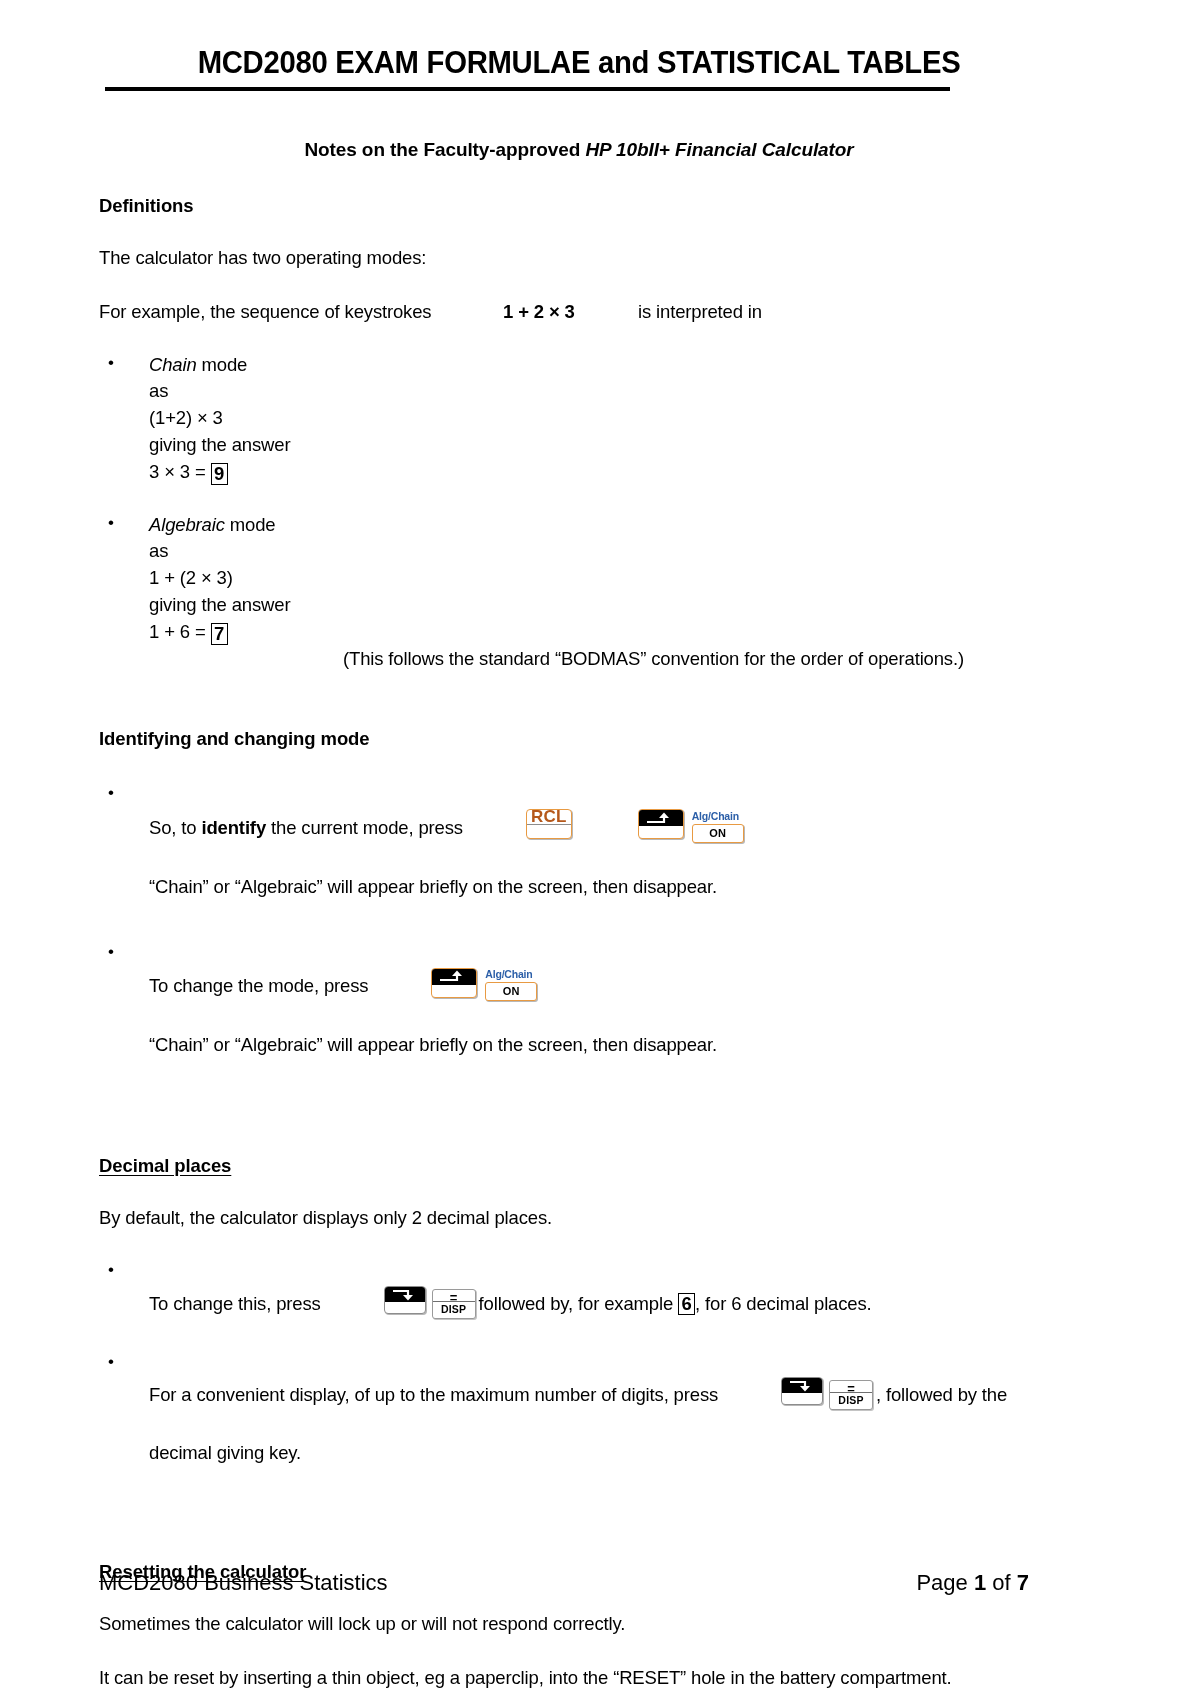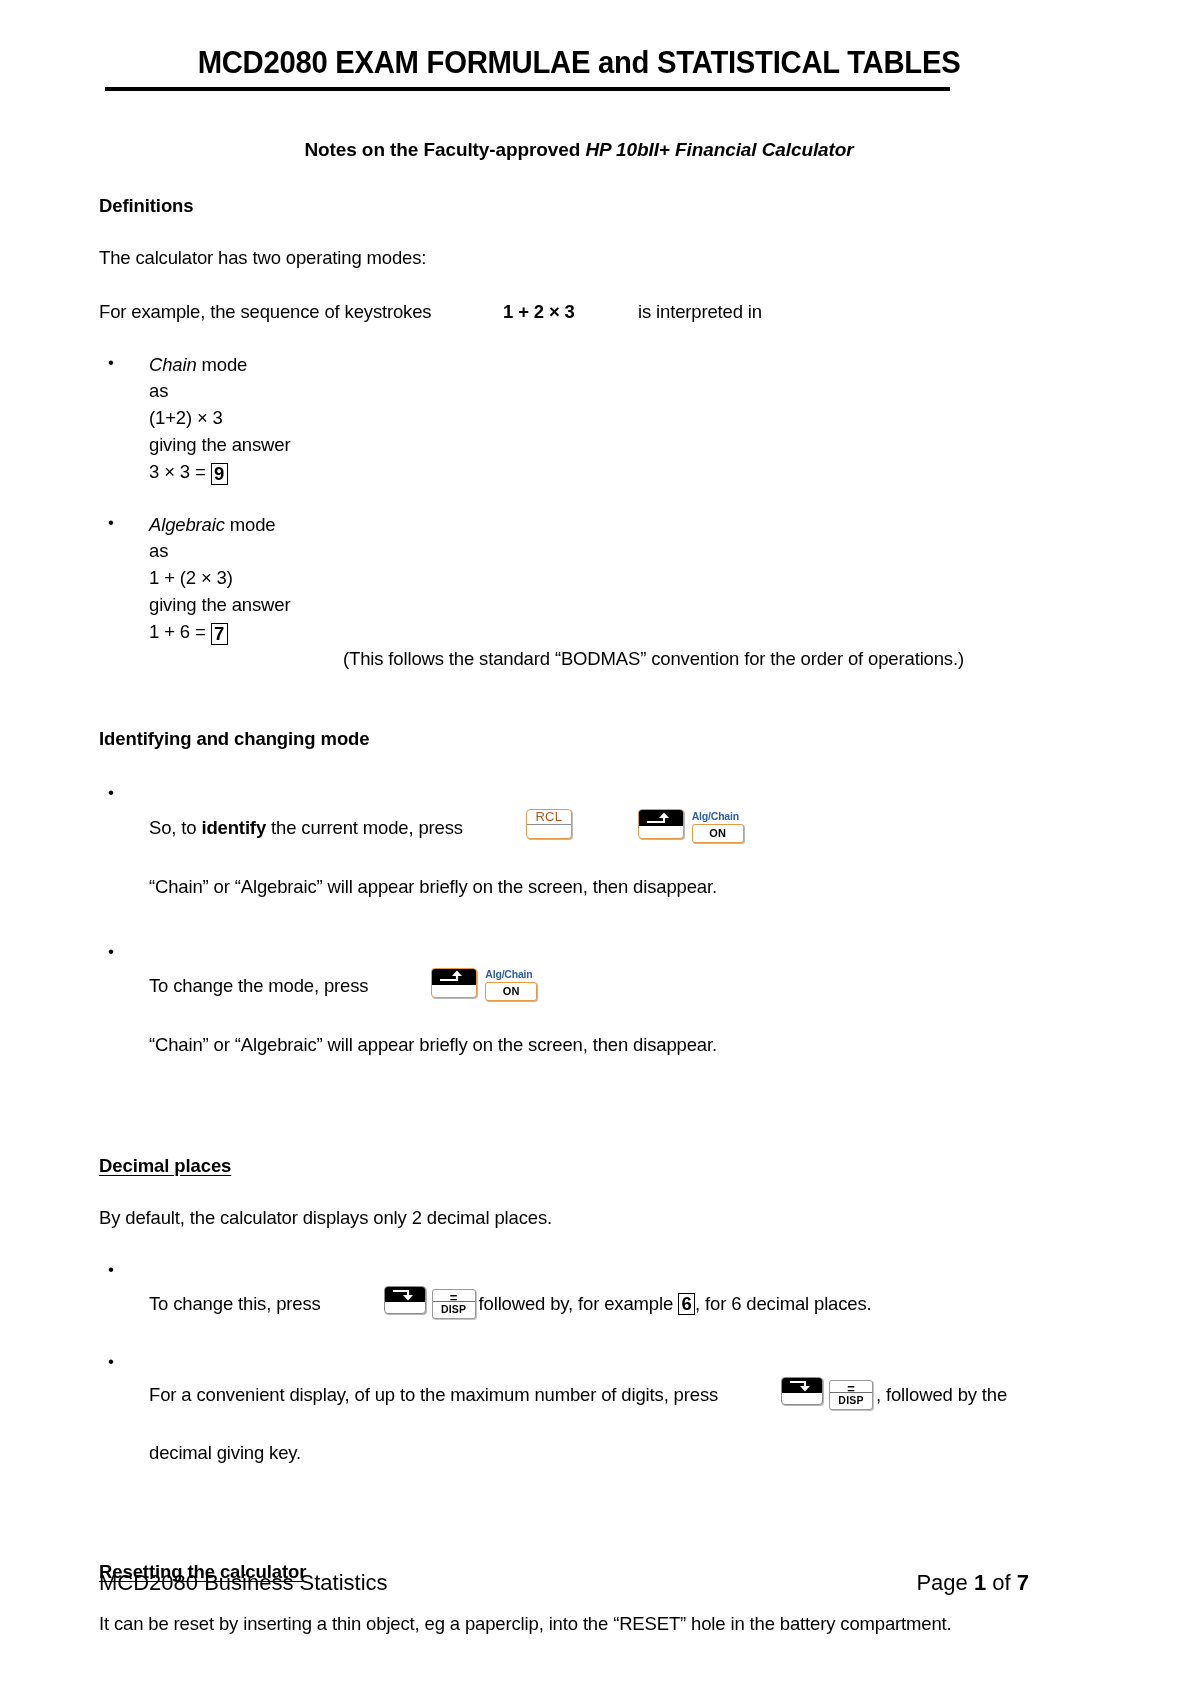--- a/index.html
+++ b/index.html
@@ -165,22 +165,22 @@
   }
   .keycap .top {
     position: absolute;
     left: 0; right: 0; top: 0;
     height: 15px;
     border-bottom: 1.3px solid #8d8d8d;
     box-sizing: border-box;
     display: flex;
     align-items: center;
     justify-content: center;
-    font-size: 13px;
-    font-weight: normal;
+    font-size: 17px;
+    font-weight: bold;
     font-family: "Liberation Sans", sans-serif;
   }
   .keycap.rcl .top { color: #b5581b; letter-spacing: 0.2px; }
   
   .keycap.shift .top {
     background: #000000;
     border-bottom: none;
     height: 16px;
   }
   .arrow-svg { display: block; }
@@ -428,20 +428,21 @@
           <span>, followed by the</span>
         </div>
         <div>decimal giving key.</div>
       </li>
     </ul>
 
     <div class="heading" style="margin-top:60px;">
       <span class="underline heading">Resetting the calculator</span>
     </div>
 
+    <p class="body">Sometimes the calculator will lock up or will not respond correctly.</p>
     <p class="body">It can be reset by inserting a thin object, eg a paperclip, into the “RESET” hole in the battery compartment.</p>
 
   </div>
 
   <div class="footer">
     <span>MCD2080 Business Statistics</span>
     <span class="pageno"><span>Page </span><span class="num">1</span><span> of </span><span class="num">7</span></span>
   </div>
 
 </div>

